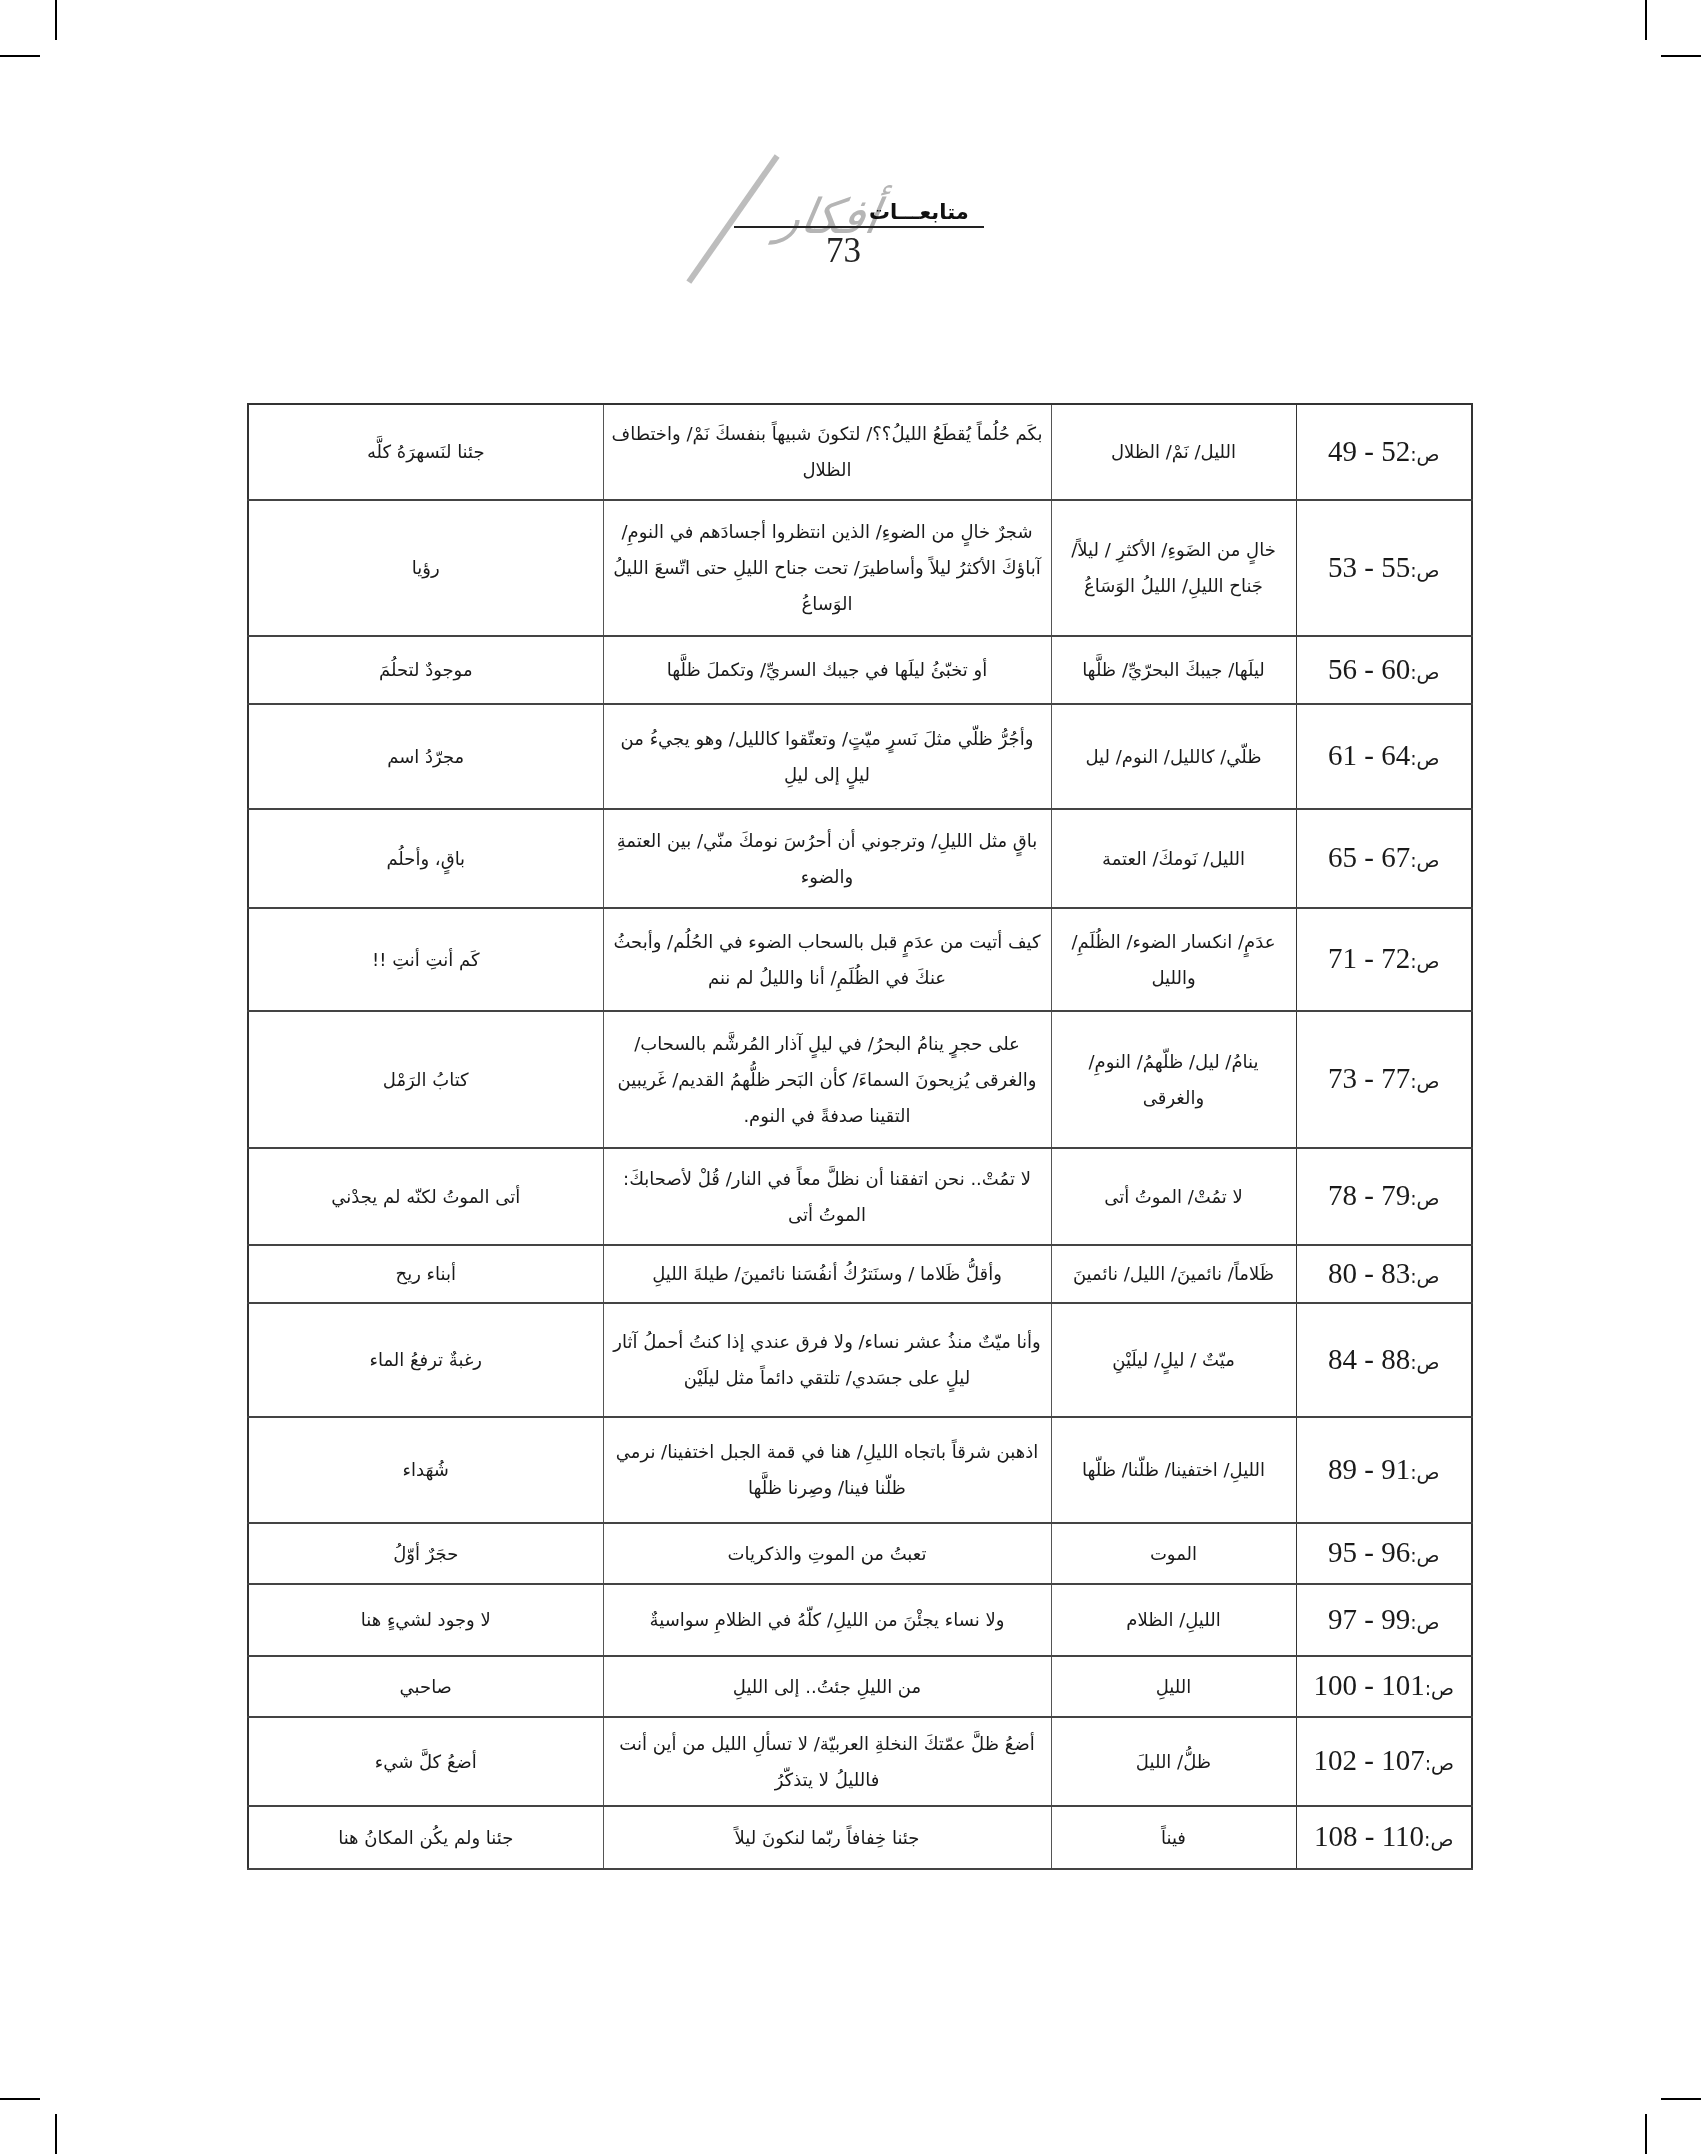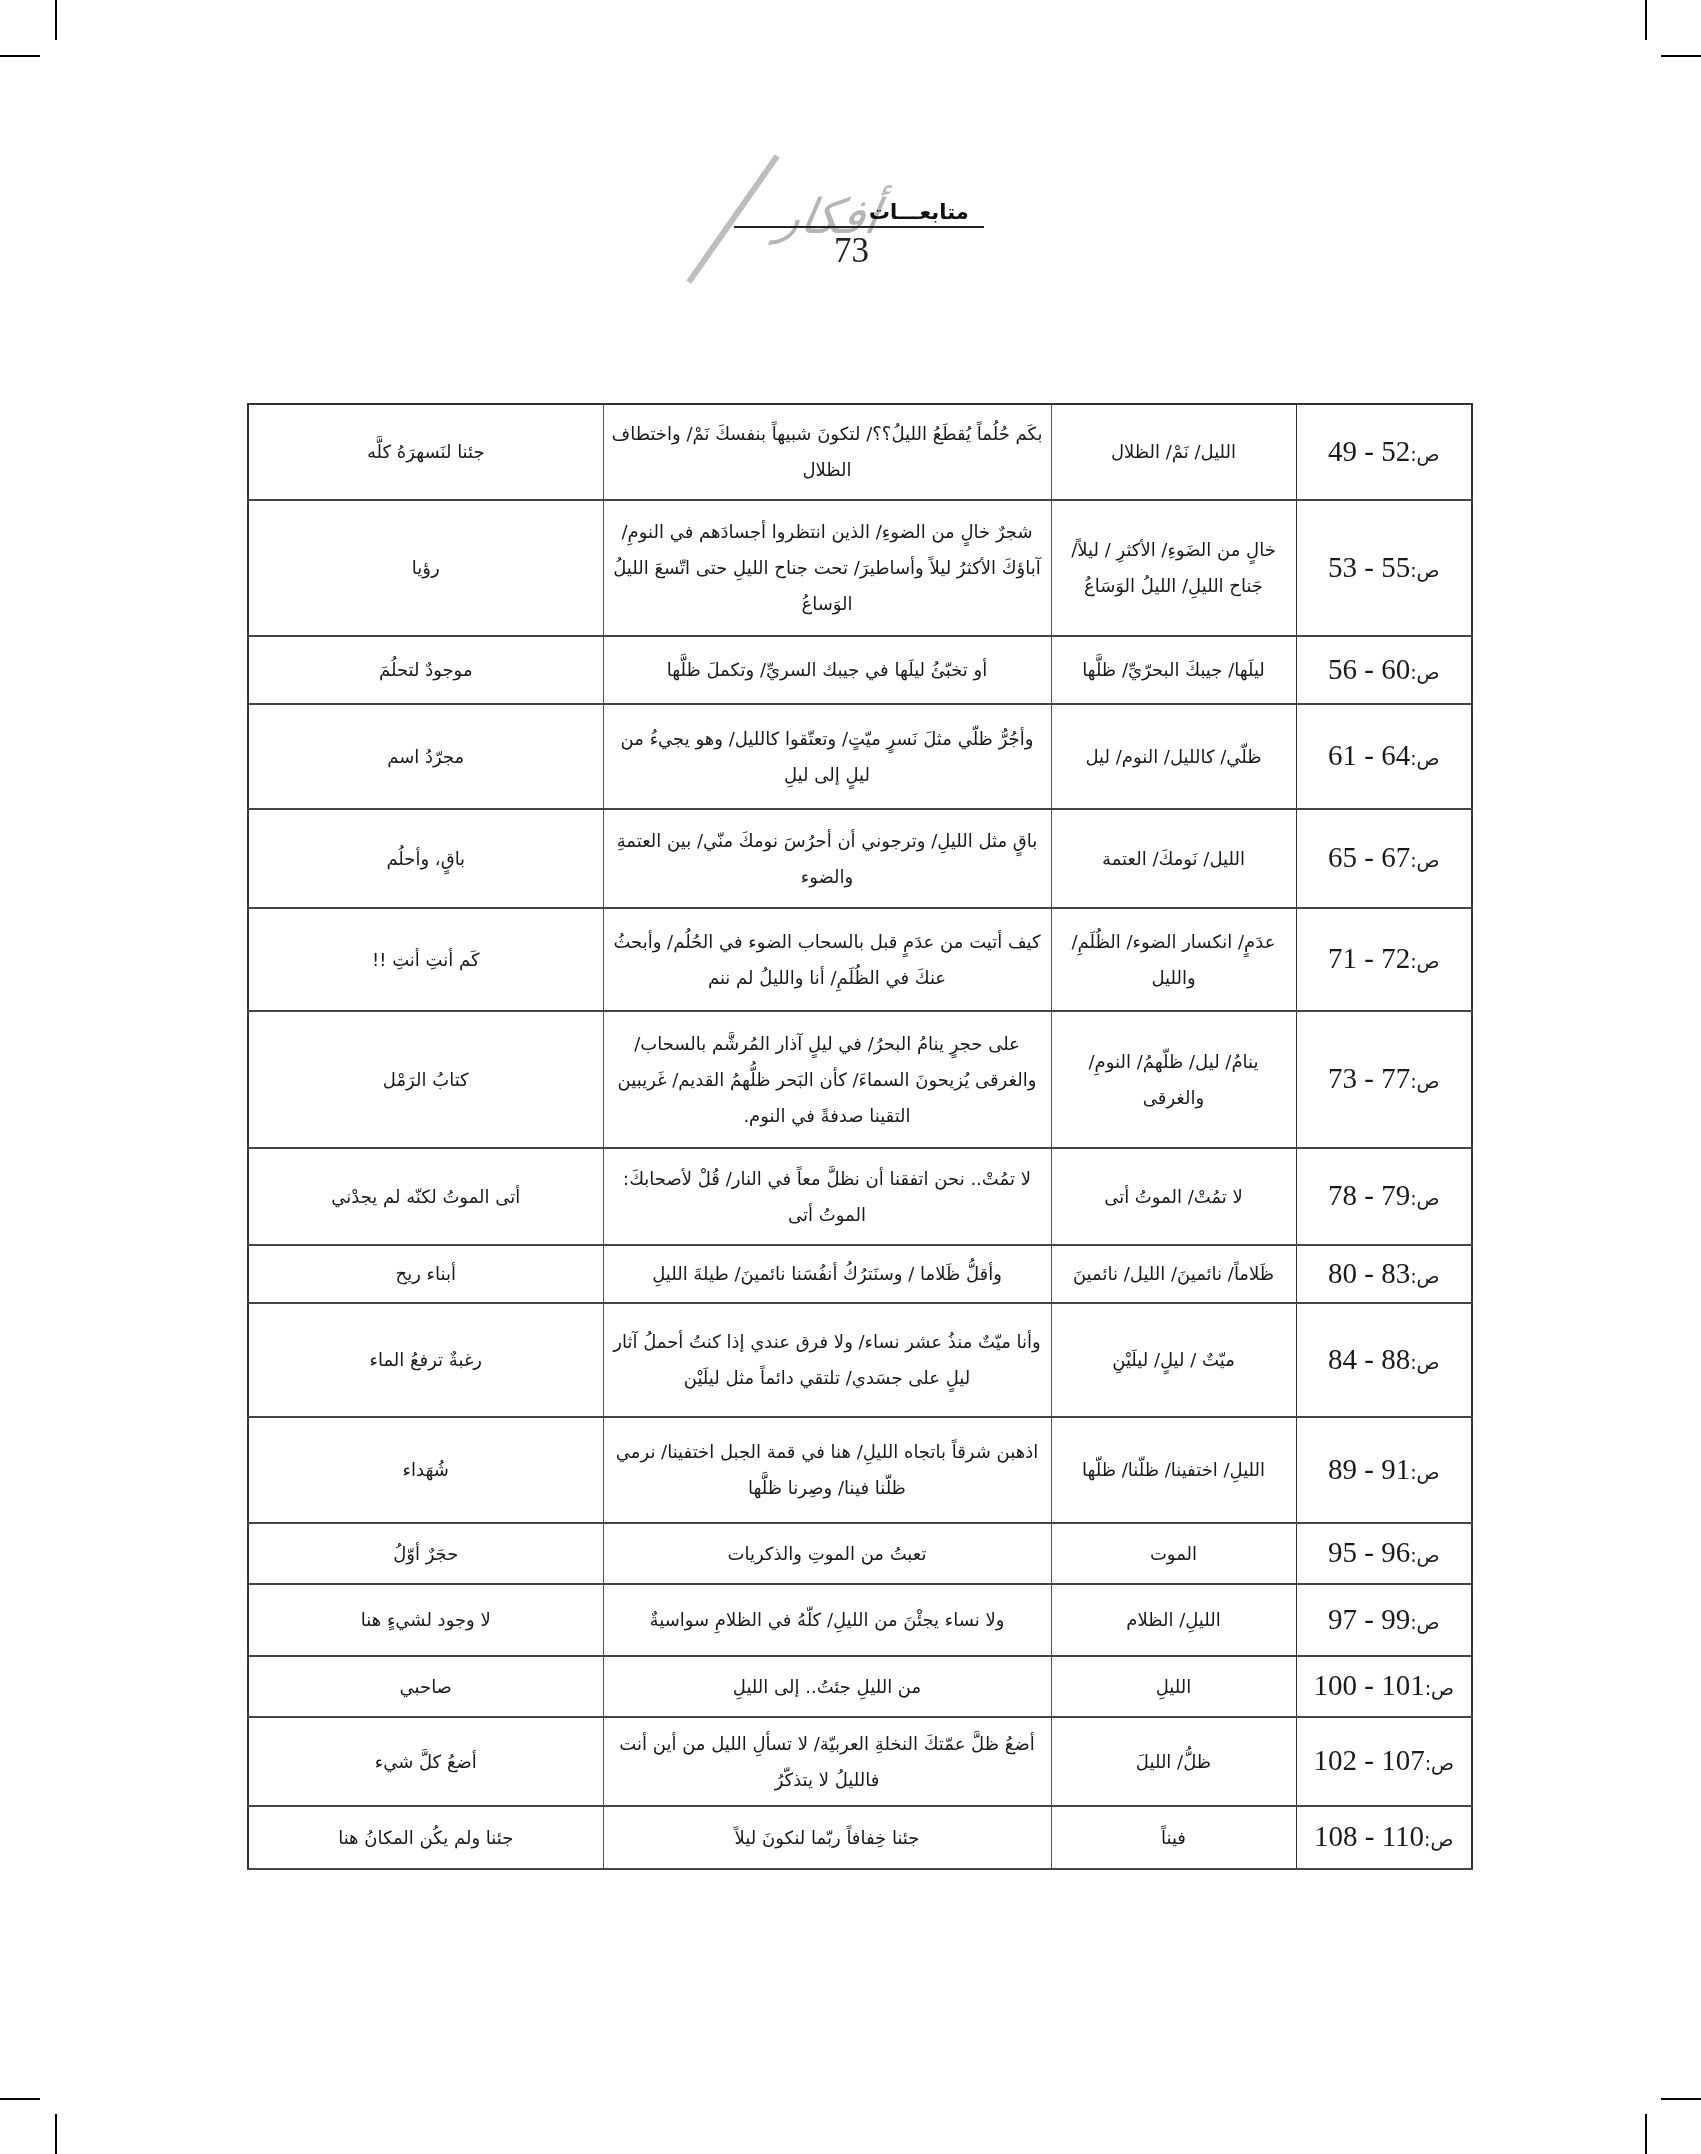--- a/index.html
+++ b/index.html
@@ -17,21 +17,21 @@
     font-size: 48px; color: #b5b5b5; font-style: italic; letter-spacing: -1.9px;
     transform: skewX(-10deg);
   }
   .section-title {
     position: absolute; left: 869px; top: 200px; direction: rtl;
     font-family: "DejaVu Sans", sans-serif; font-weight: bold; font-size: 21px; color: #111;
   }
   .header-rule { position: absolute; left: 734px; top: 226px; width: 250px; height: 1.9px; background: #222; }
   .page-number {
     position: absolute; left: 826px; top: 231px; font-family: "Liberation Serif", serif;
-    font-size: 35px; color: #222; margin-left: 8px;
+    font-size: 35px; color: #222;
   }
   table.index {
     position: absolute; left: 247px; top: 403px; width: 1224px;
     border-collapse: collapse; direction: rtl; table-layout: fixed;
     border: 2.4px solid #333;
   }
   table.index td {
     border-left: 1px solid #555; border-right: 1px solid #555;
     text-align: center; vertical-align: middle; padding: 3.8px 7.7px;
     font-family: "DejaVu Sans", sans-serif; font-size: 18px; line-height: 36px; color: #1a1a1a;

